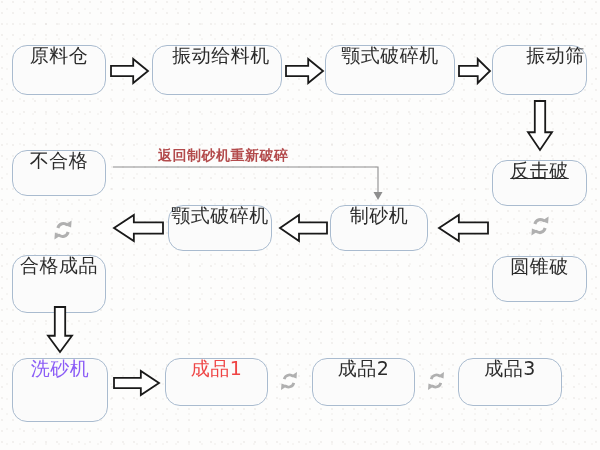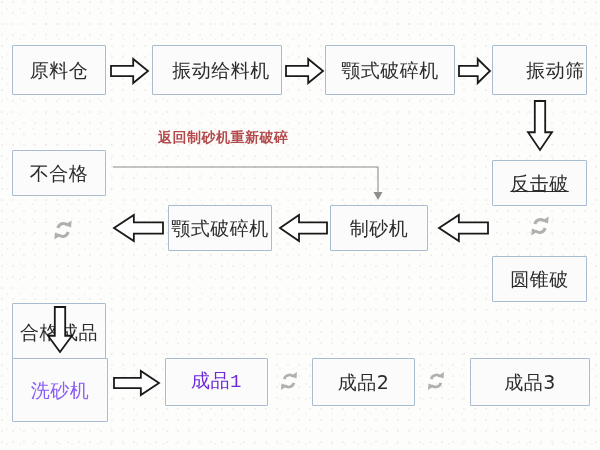--- a/index.html
+++ b/index.html
@@ -16,24 +16,24 @@
     background-color:#fdfdfc;
     background-image:
       radial-gradient(circle at 2px 2px, rgba(170,160,150,0.13) 1px, transparent 1.3px),
       radial-gradient(circle at 7px 9px, rgba(185,175,165,0.10) 1px, transparent 1.3px);
     background-size:11px 11px, 13px 15px;
   }
   
   .node{
     position:absolute;
     box-sizing:border-box;
-    display:flex;align-items:center;justify-content:center;
+    display:flex;justify-content:center;
     background:#fbfbfb;
     border:1.6px solid #a9bbcf;
-    border-radius:1px;
+    border-radius:15px;
     color:#2b2b2b;
     font-size:19px;
     letter-spacing:0.5px;
     line-height:1;
     white-space:nowrap;
     box-shadow:0 0 0 0.5px rgba(255,255,255,0.6) inset;
   }
   .node span{display:block;}
   
   .barrow{position:absolute;}
@@ -78,33 +78,33 @@
     </div>
     <div class="node" style="left: 330px; top: 205px; width: 98px; height: 46px; border-color: rgb(169, 187, 207); background: rgb(251, 251, 251); color: rgb(43, 43, 43);">
       <span>制砂机</span>
     </div>
     <div class="node" style="left: 168px; top: 205px; width: 104px; height: 46px; border-color: rgb(169, 187, 207); background: rgb(251, 251, 251); color: rgb(43, 43, 43);">
       <span>颚式破碎机</span>
     </div>
     <div class="node" style="left: 12px; top: 150px; width: 94px; height: 46px; border-color: rgb(169, 187, 207); background: rgb(251, 251, 251); color: rgb(43, 43, 43);">
       <span>不合格</span>
     </div>
-    <div class="node" style="left: 12px; top: 255px; width: 94px; height: 58px; border-color: rgb(169, 187, 207); background: rgb(251, 251, 251); color: rgb(43, 43, 43); margin-top: 48px;">
+    <div class="node" style="left: 12px; top: 255px; width: 94px; height: 58px; border-color: rgb(169, 187, 207); background: rgb(251, 251, 251); color: rgb(43, 43, 43);">
       <span>合格成品</span>
     </div>
     <div class="node" style="left: 12px; top: 358px; width: 96px; height: 64px; border-color: rgb(169, 187, 207); background: rgb(251, 251, 251); color: #8b5cf6;">
       <span>洗砂机</span>
     </div>
-    <div class="node" style="left: 165px; top: 358px; width: 103px; height: 48px; border-color: rgb(169, 187, 207); background: rgb(251, 251, 251); color: #6d28d9; font-family: Liberation Mono, monospace;">
+    <div class="node" style="left: 165px; top: 358px; width: 103px; height: 48px; border-color: rgb(169, 187, 207); background: rgb(251, 251, 251); color: #ef4444;">
       <span>成品1</span>
     </div>
     <div class="node" style="left: 312px; top: 358px; width: 103px; height: 48px; border-color: rgb(169, 187, 207); background: rgb(251, 251, 251); color: rgb(43, 43, 43);">
       <span>成品2</span>
     </div>
-    <div class="node" style="left: 458px; top: 358px; width: 120px; height: 48px; border-color: rgb(169, 187, 207); background: rgb(251, 251, 251); color: rgb(43, 43, 43); margin-left: 12px;">
+    <div class="node" style="left: 458px; top: 358px; width: 104px; height: 48px; border-color: rgb(169, 187, 207); background: rgb(251, 251, 251); color: rgb(43, 43, 43);">
       <span>成品3</span>
     </div>
     <div class="barrow" style="left: 110px; top: 58px;">
       <svg width="40" height="26" viewBox="0 0 40 26">
         <polygon points="1,7.8 23.2,7.8 23.2,1 38,13 23.2,25 23.2,18.2 1,18.2" fill="#ffffff" stroke="#1a1a1a" stroke-width="1.8" stroke-linejoin="miter"></polygon>
       </svg>
     </div>
     <div class="barrow" style="left: 285px; top: 58px;">
       <svg width="40" height="26" viewBox="0 0 40 26">
         <polygon points="1,7.8 23.2,7.8 23.2,1 38,13 23.2,25 23.2,18.2 1,18.2" fill="#ffffff" stroke="#1a1a1a" stroke-width="1.8" stroke-linejoin="miter"></polygon>
@@ -184,14 +184,14 @@
           <polygon points="5.4,23.6 5.9,16.6 12.4,19.0"></polygon>
         </g>
       </svg>
     </div>
     <div class="returnline" style="left: 107px; top: 161px;">
       <svg width="277" height="45" viewBox="0 0 277 45">
         <path d="M 6 6 H 271 V 32" fill="none" stroke="#8e8e8e" stroke-width="1.1"></path>
         <polygon points="266.5,31 275.5,31 271,39" fill="#8e8e8e"></polygon>
       </svg>
     </div>
-    <div class="retlabel" style="left: 158px; top: 130px; color: rgb(179, 75, 76); text-align: right;">返回制砂机重新破碎</div>
+    <div class="retlabel" style="left: 158px; top: 148px; color: rgb(179, 75, 76); text-align: right;">返回制砂机重新破碎</div>
   </div>
 
 </body></html>

